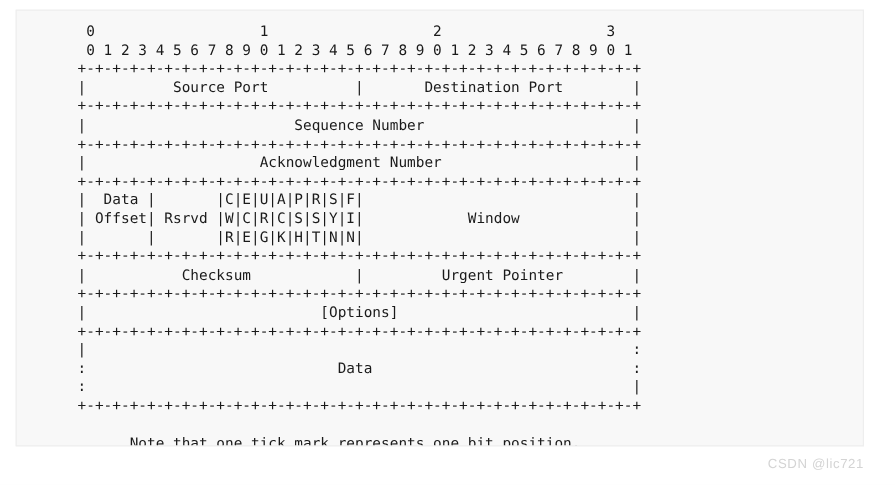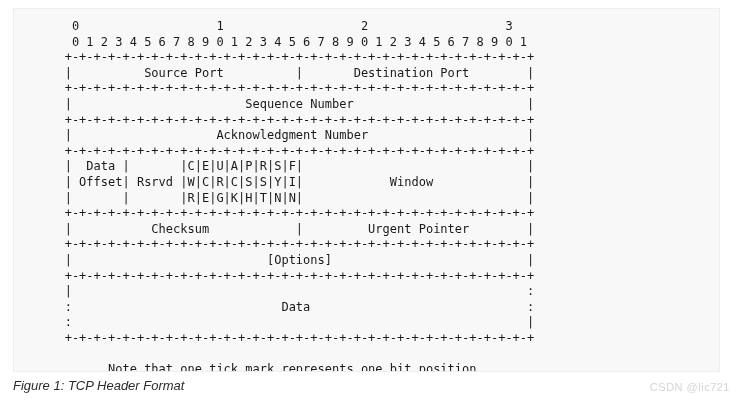--- a/index.html
+++ b/index.html
@@ -55,21 +55,21 @@
     left: 13px;
     top: 4px;
     font-family: "Liberation Sans", sans-serif;
     font-size: 13px;
     font-style: italic;
     color: #2b2b2b;
     white-space: nowrap;
   }
   #watermark {
     position: absolute;
-    right: 16px;
+    right: 26px;
     top: 7px;
     font-family: "Liberation Sans", sans-serif;
     font-size: 11px;
     color: #d4d4d4;
     letter-spacing: 0.5px;
     white-space: nowrap;
   }
 </style>
 </head>
 <body>
@@ -96,17 +96,16 @@
    +-+-+-+-+-+-+-+-+-+-+-+-+-+-+-+-+-+-+-+-+-+-+-+-+-+-+-+-+-+-+-+-+
    |                                                               :
    :                             Data                              :
    :                                                               |
    +-+-+-+-+-+-+-+-+-+-+-+-+-+-+-+-+-+-+-+-+-+-+-+-+-+-+-+-+-+-+-+-+
 
          Note that one tick mark represents one bit position.</pre>
   </div>
 
   <div id="caption-bar">
-    <div id="figure-caption">Figure 1: TCP Header Format</div>
     <div id="watermark">CSDN @lic721</div>
   </div>
 
 </div>
 
 </body></html>

